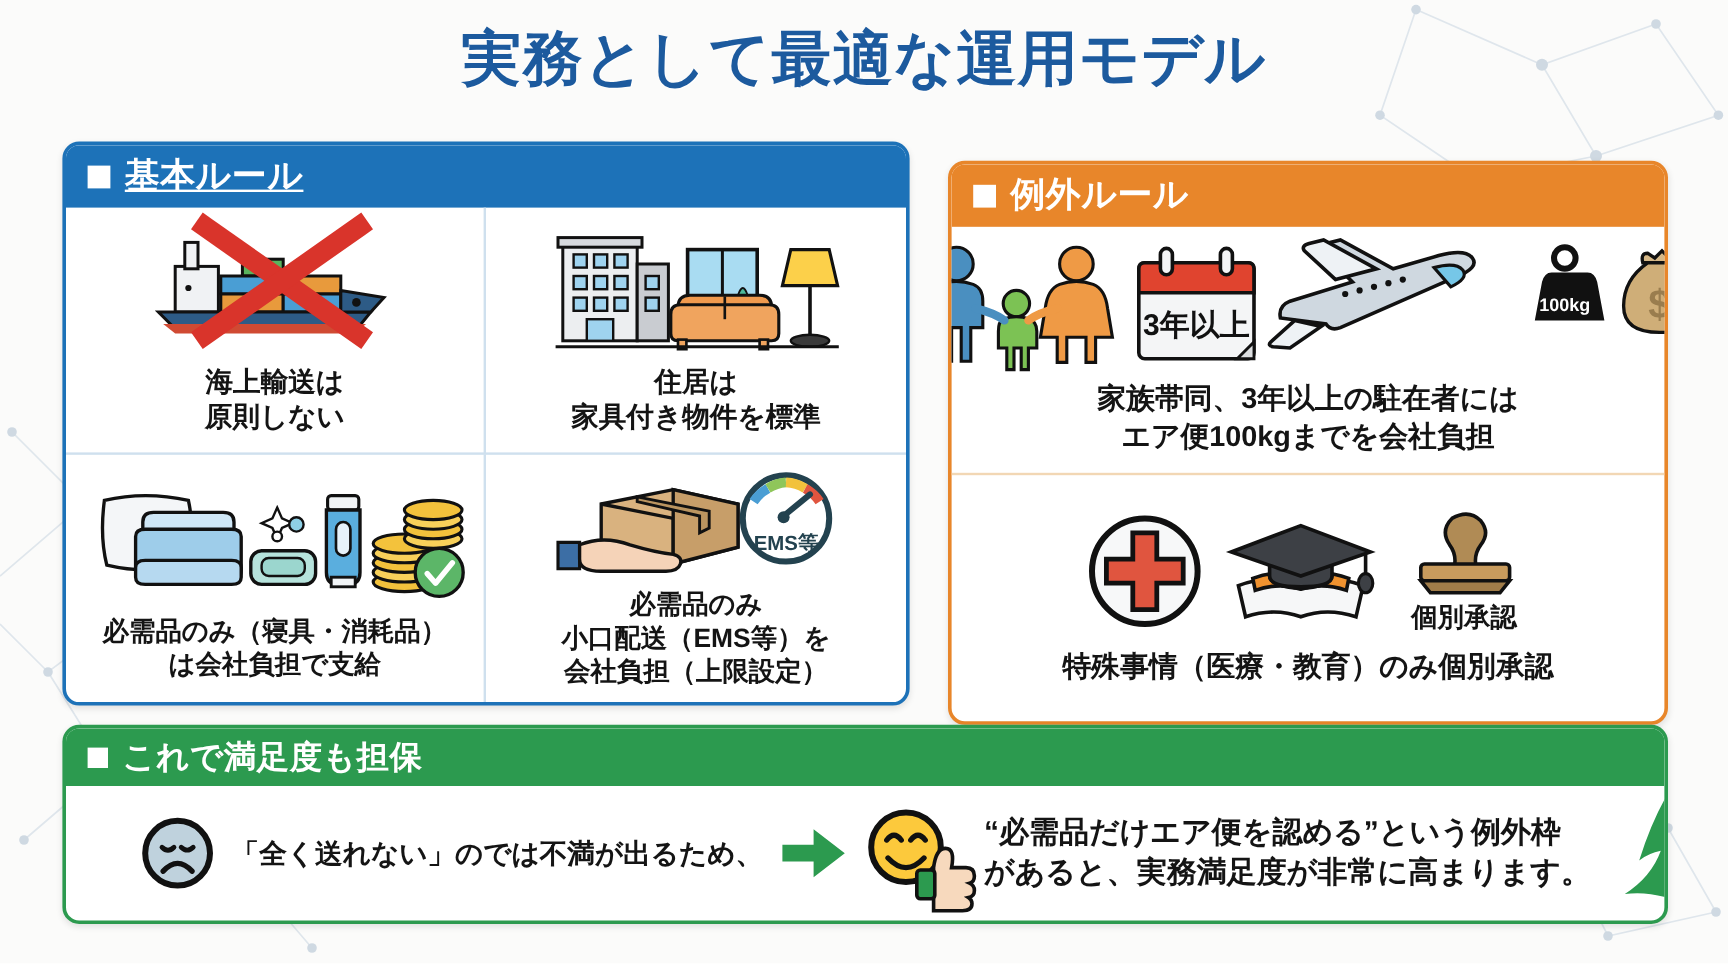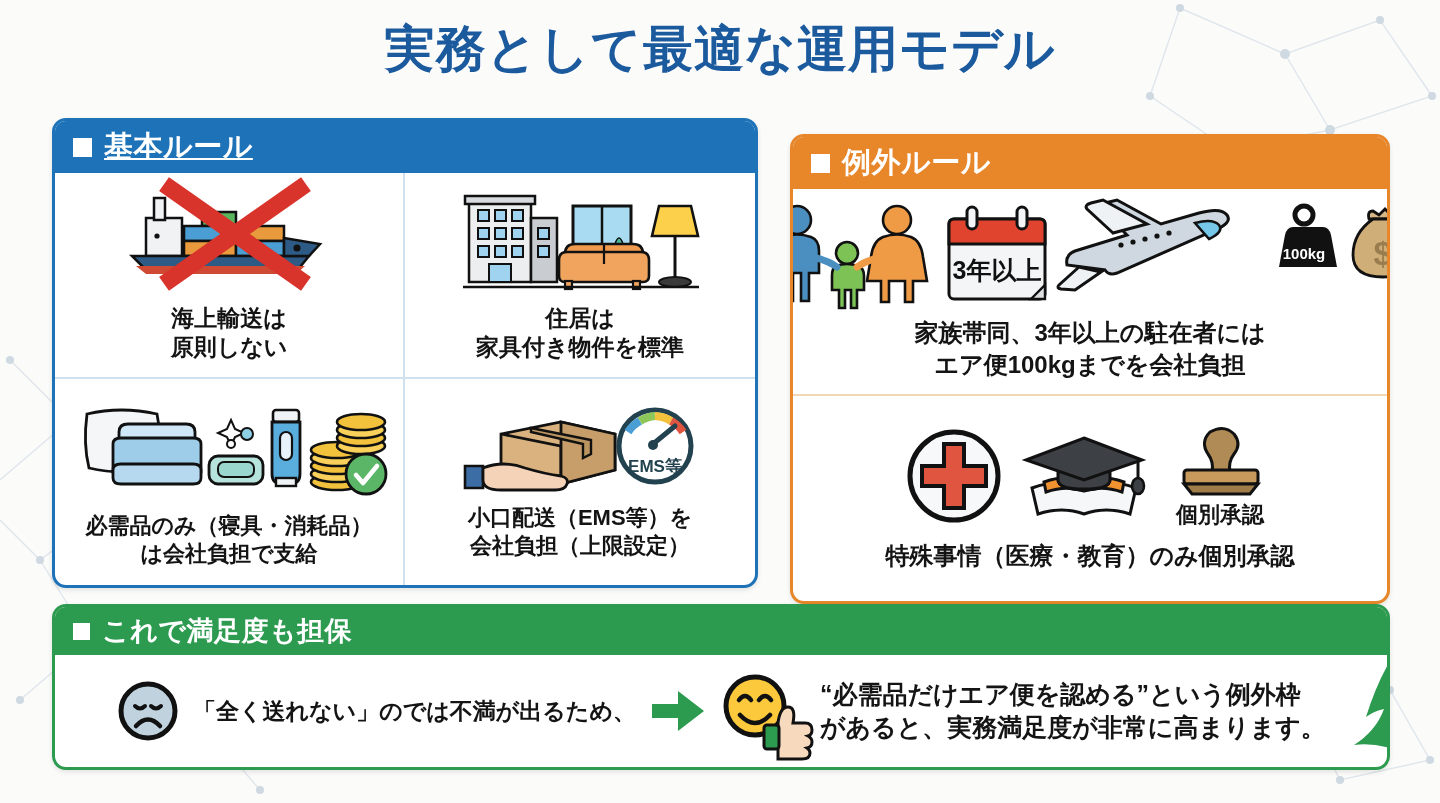--- a/index.html
+++ b/index.html
@@ -79,21 +79,21 @@
   }
   .quad {
     display: flex; flex-direction: column;
     align-items: center; justify-content: center;
     padding: 6px 8px;
     position: relative;
   }
   .quad.b-right { border-right: 2px solid #cfe0ee; }
   .quad.b-bottom { border-bottom: 2px solid #cfe0ee; }
   .quad-icons {
-    height: 108px; display: flex; align-items: flex-start;
+    height: 108px; display: flex; align-items: center;
     justify-content: center; gap: 6px;
   }
   .quad-label {
     margin-top: 8px;
     text-align: center;
     font-size: 23px; font-weight: bold; color: #141414;
     line-height: 1.26;
     white-space: nowrap;
   }
   .quad-label.sm { font-size: 22px; }
@@ -323,20 +323,21 @@
               <path d="M175 17 a33 33 0 0 1 15 -5" fill="none" stroke="#8fc65a" stroke-width="8"></path>
               <path d="M190 12 a33 33 0 0 1 16 5" fill="none" stroke="#f2c23c" stroke-width="8"></path>
               <path d="M206 17 a33 33 0 0 1 12 11" fill="none" stroke="#e0553f" stroke-width="8"></path>
               <line x1="188" y1="40" x2="210" y2="22" stroke="#23424f" stroke-width="5" stroke-linecap="round"></line>
               <circle cx="188" cy="41" r="5" fill="#23424f"></circle>
               <text x="190" y="68" text-anchor="middle" font-size="17" font-weight="bold" fill="#23424f" font-family="'Liberation Sans', sans-serif">EMS等</text>
             </g>
           </svg>
         </div>
         <div class="quad-label sm">
+          <div>必需品のみ</div>
           <div>小口配送（EMS等）を</div>
           <div>会社負担（上限設定）</div>
         </div>
       </div>
 
     </div>
   </div>
 
   <div class="card" id="card-exception">
     <div class="card-head">

